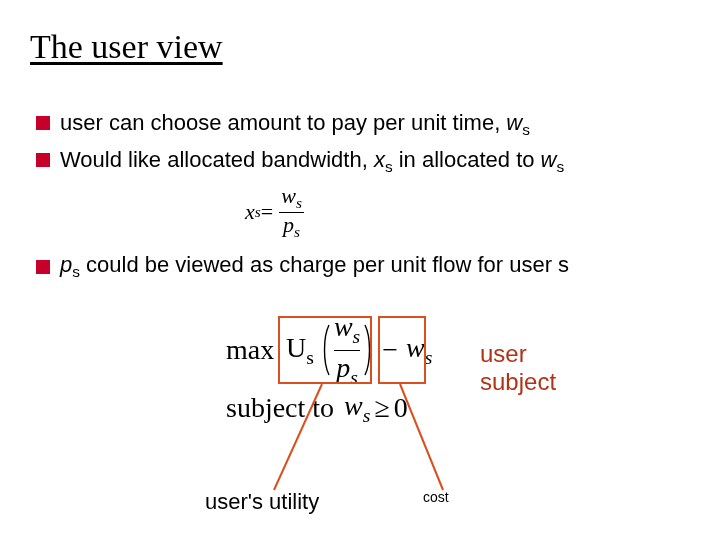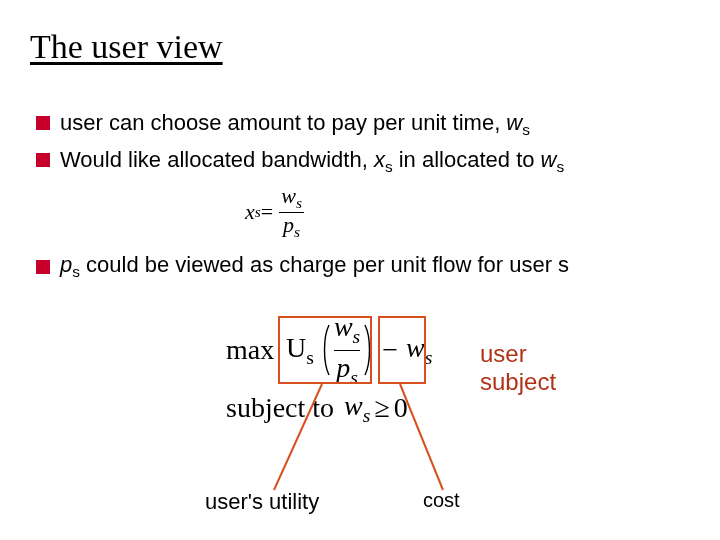--- a/index.html
+++ b/index.html
@@ -162,21 +162,21 @@
     position: absolute;
     left: 205px;
     top: 489px;
     font-size: 22px;
     color: #000;
   }
   .label-cost {
     position: absolute;
     left: 423px;
     top: 489px;
-    font-size: 20px;
+    font-size: 14px;
     color: #000;
   }
   .svg-overlay {
     position: absolute;
     left: 0; top: 0;
     width: 720px; height: 540px;
     pointer-events: none;
   }
 </style>
 </head>

